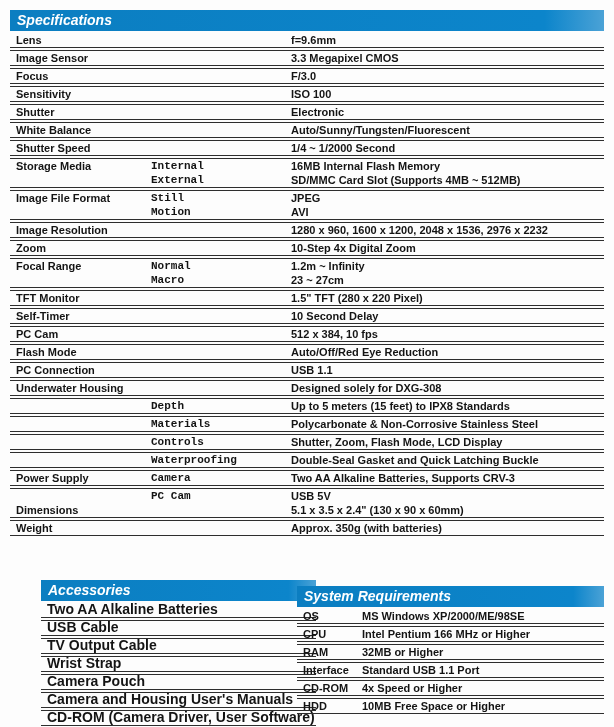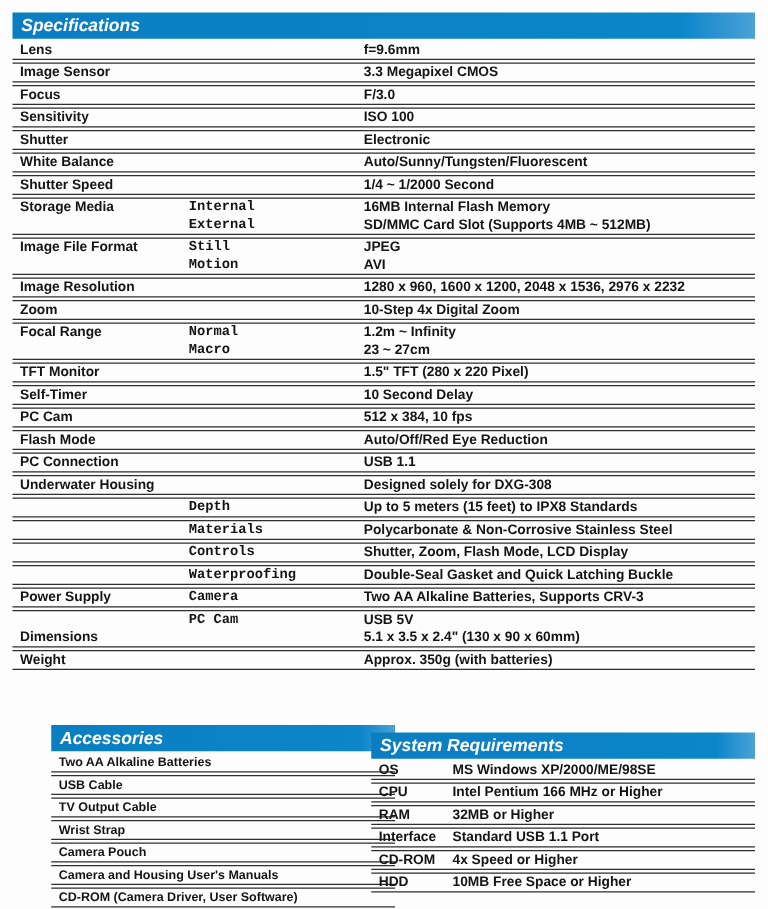--- a/index.html
+++ b/index.html
@@ -32,21 +32,21 @@
     border-top:1px solid var(--line);
     border-bottom:1px solid var(--line);
     margin-bottom:2px;
   }
   .row-box.first{border-top:none;}
   .spec-line{display:flex;height:14px;line-height:13px;font-size:11px;align-items:center;}
   .col-label{width:141px;padding-left:6px;flex:0 0 auto;box-sizing:border-box;overflow:hidden;white-space:nowrap;}
   .col-sub{width:140px;flex:0 0 auto;overflow:hidden;white-space:nowrap;font-family:Liberation Mono, monospace;}
   .col-value{flex:1 1 auto;overflow:hidden;white-space:nowrap;}
 
-  .acc-line{display:flex;height:14px;line-height:13px;font-size:10px;align-items:center;}
+  .acc-line{display:flex;height:14px;line-height:13px;font-size:14px;}
   .acc-text{padding-left:6px;white-space:nowrap;}
 
   .sys-line{display:flex;height:14px;line-height:13px;font-size:11px;align-items:center;}
   .sys-label{width:65px;padding-left:6px;flex:0 0 auto;box-sizing:border-box;white-space:nowrap;}
   .sys-value{flex:1 1 auto;white-space:nowrap;}
 </style>
 </head>
 <body>
 
 <div class="table" id="spec-table">

